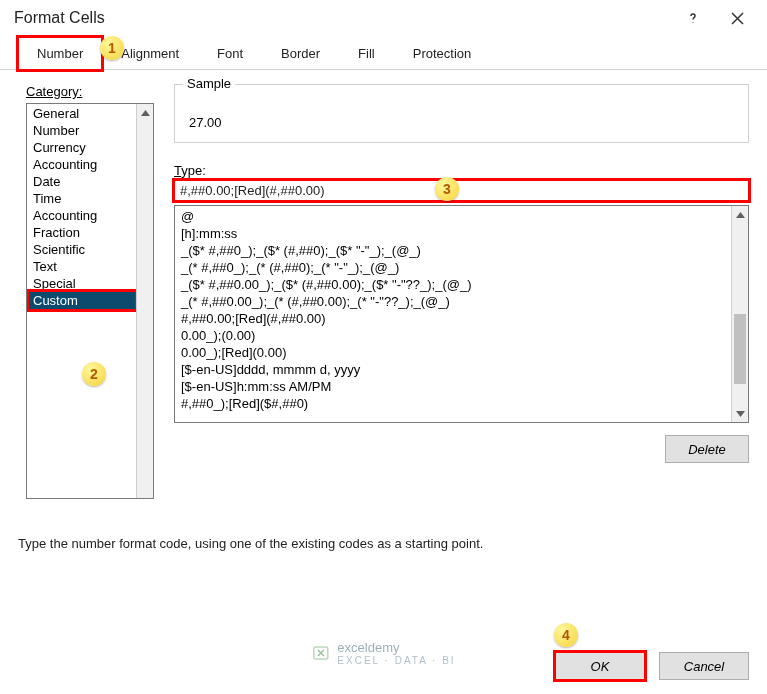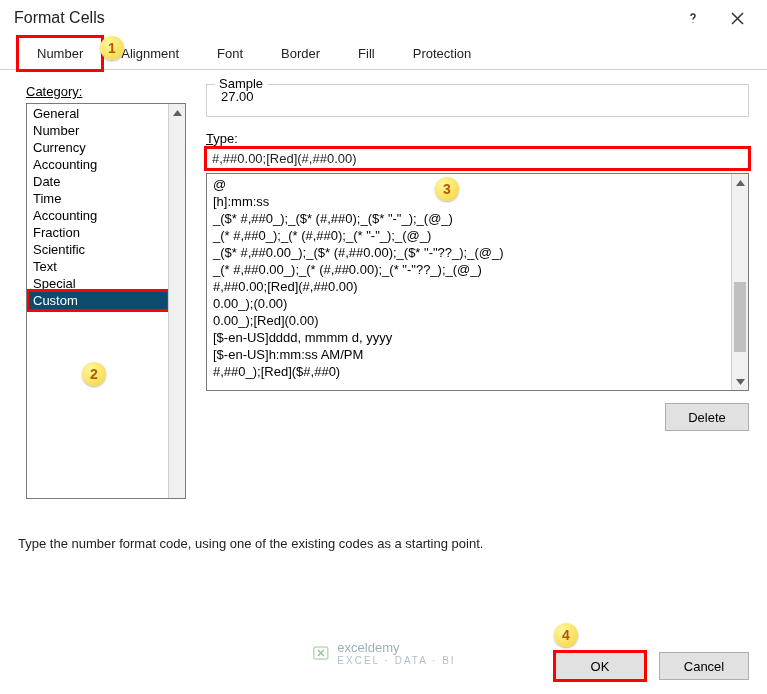--- a/index.html
+++ b/index.html
@@ -8,41 +8,41 @@
   .titlebar .title { flex: 1; font-size: 16px; color: #222; }
   .titlebar .tbtn { width: 44px; height: 30px; display: flex; align-items: center; justify-content: center; cursor: pointer; }
   .titlebar .tbtn svg { stroke: #333; stroke-width: 1.5; fill: none; }
   .tabrow { display: flex; padding-left: 18px; border-bottom: 1px solid #d0d0d0; height: 34px; }
   .tab { padding: 8px 18px 6px 18px; cursor: pointer; color: #222; border: 1px solid transparent; border-bottom: none; position: relative; top: 1px; }
   .tab.active { border-color: #d0d0d0; background: #fff; }
   .redbox { outline: 3px solid #ff0000; outline-offset: -1px; }
   .body { padding: 14px 18px; display: flex; gap: 20px; height: 500px; }
   .leftcol { display: flex; flex-direction: column; padding-left: 8px; }
   .glabel { text-decoration: underline; margin-bottom: 4px; }
-  .listbox { width: 160px; height: 396px; border: 1px solid #7a7a7a; position: relative; overflow: hidden; }
+  .listbox { width: 128px; height: 396px; border: 1px solid #7a7a7a; position: relative; overflow: hidden; }
   .listbox .scrolltrack { position: absolute; right: 0; top: 0; bottom: 0; width: 17px; background: #f0f0f0; border-left: 1px solid #cfcfcf; }
   .listbox .scrolltrack .arrow { height: 17px; display: flex; align-items: center; justify-content: center; background: #f0f0f0; }
   .listbox .items { position: absolute; left: 2px; right: 18px; top: 1px; }
   .listbox .item { padding: 1px 4px; cursor: pointer; }
   .listbox .item.selected { background: #0c4a6e; color: #fff; }
   .rightcol { flex: 1; display: flex; flex-direction: column; }
-  .groupbox { border: 1px solid #d0d0d0; position: relative; padding: 2px 12px 10px 12px; margin-bottom: 14px; }
+  .groupbox { border: 1px solid #d0d0d0; position: relative; padding: 28px 12px 10px 12px; margin-bottom: 20px; }
   .groupbox .legend { position: absolute; top: -9px; left: 8px; background: #fff; padding: 0 4px; }
   .sampleval { padding: 2px 2px; }
   .typelabel { margin-bottom: 2px; }
   .typeinput { width: 100%; padding: 3px 6px; color: #222; background: #fff; }
   .formatlist { width: 100%; height: 218px; border: 1px solid #7a7a7a; margin-top: 4px; position: relative; overflow: hidden; }
   .formatlist .items { position: absolute; left: 4px; right: 20px; top: 2px; }
   .formatlist .item { padding: 1px 2px; white-space: nowrap; cursor: pointer; }
   .formatlist .scrolltrack { position: absolute; right: 0; top: 0; bottom: 0; width: 17px; background: #f0f0f0; border-left: 1px solid #cfcfcf; display: flex; flex-direction: column; }
   .formatlist .scrolltrack .arrow { height: 17px; display: flex; align-items: center; justify-content: center; }
   .formatlist .scrolltrack .track { flex: 1; position: relative; }
   .formatlist .scrolltrack .thumb { position: absolute; left: 2px; right: 2px; top: 50%; height: 70px; background: #c0c0c0; }
   .btnrow { display: flex; justify-content: flex-end; margin-top: 12px; }
-  .btn { min-width: 84px; height: 28px; border: 1px solid #adadad; background: #e1e1e1; display: flex; align-items: center; justify-content: center; cursor: pointer; }
+  .btn { min-width: 84px; height: 28px; border: 1px solid #adadad; background: #e1e1e1; display: flex; align-items: center; justify-content: center; cursor: pointer; font-style: italic; }
   .hint { position: absolute; left: 18px; top: 536px; color: #222; }
   .footer { position: absolute; bottom: 14px; right: 18px; display: flex; gap: 14px; }
   .callout { position: absolute; width: 24px; height: 24px; border-radius: 50%; background: radial-gradient(circle at 35% 30%, #fff89a, #f7d13a); display: flex; align-items: center; justify-content: center; font-weight: bold; color: #b35900; font-size: 14px; box-shadow: 0 1px 2px rgba(0,0,0,.3); }
   .und-first::first-letter { text-decoration: underline; }
   .watermark { position: absolute; left: 50%; top: 640px; transform: translateX(-50%); display: flex; align-items: center; gap: 6px; opacity: .6; color: #5a7a8a; font-size: 13px; }
   .watermark .sub { font-size: 10px; letter-spacing: 2px; color: #7b95a2; display:block; }
   #cat-list .item.redbox { outline: 3px solid #ff0000; outline-offset: 0; }
 </style>
 </head>
 <body>

